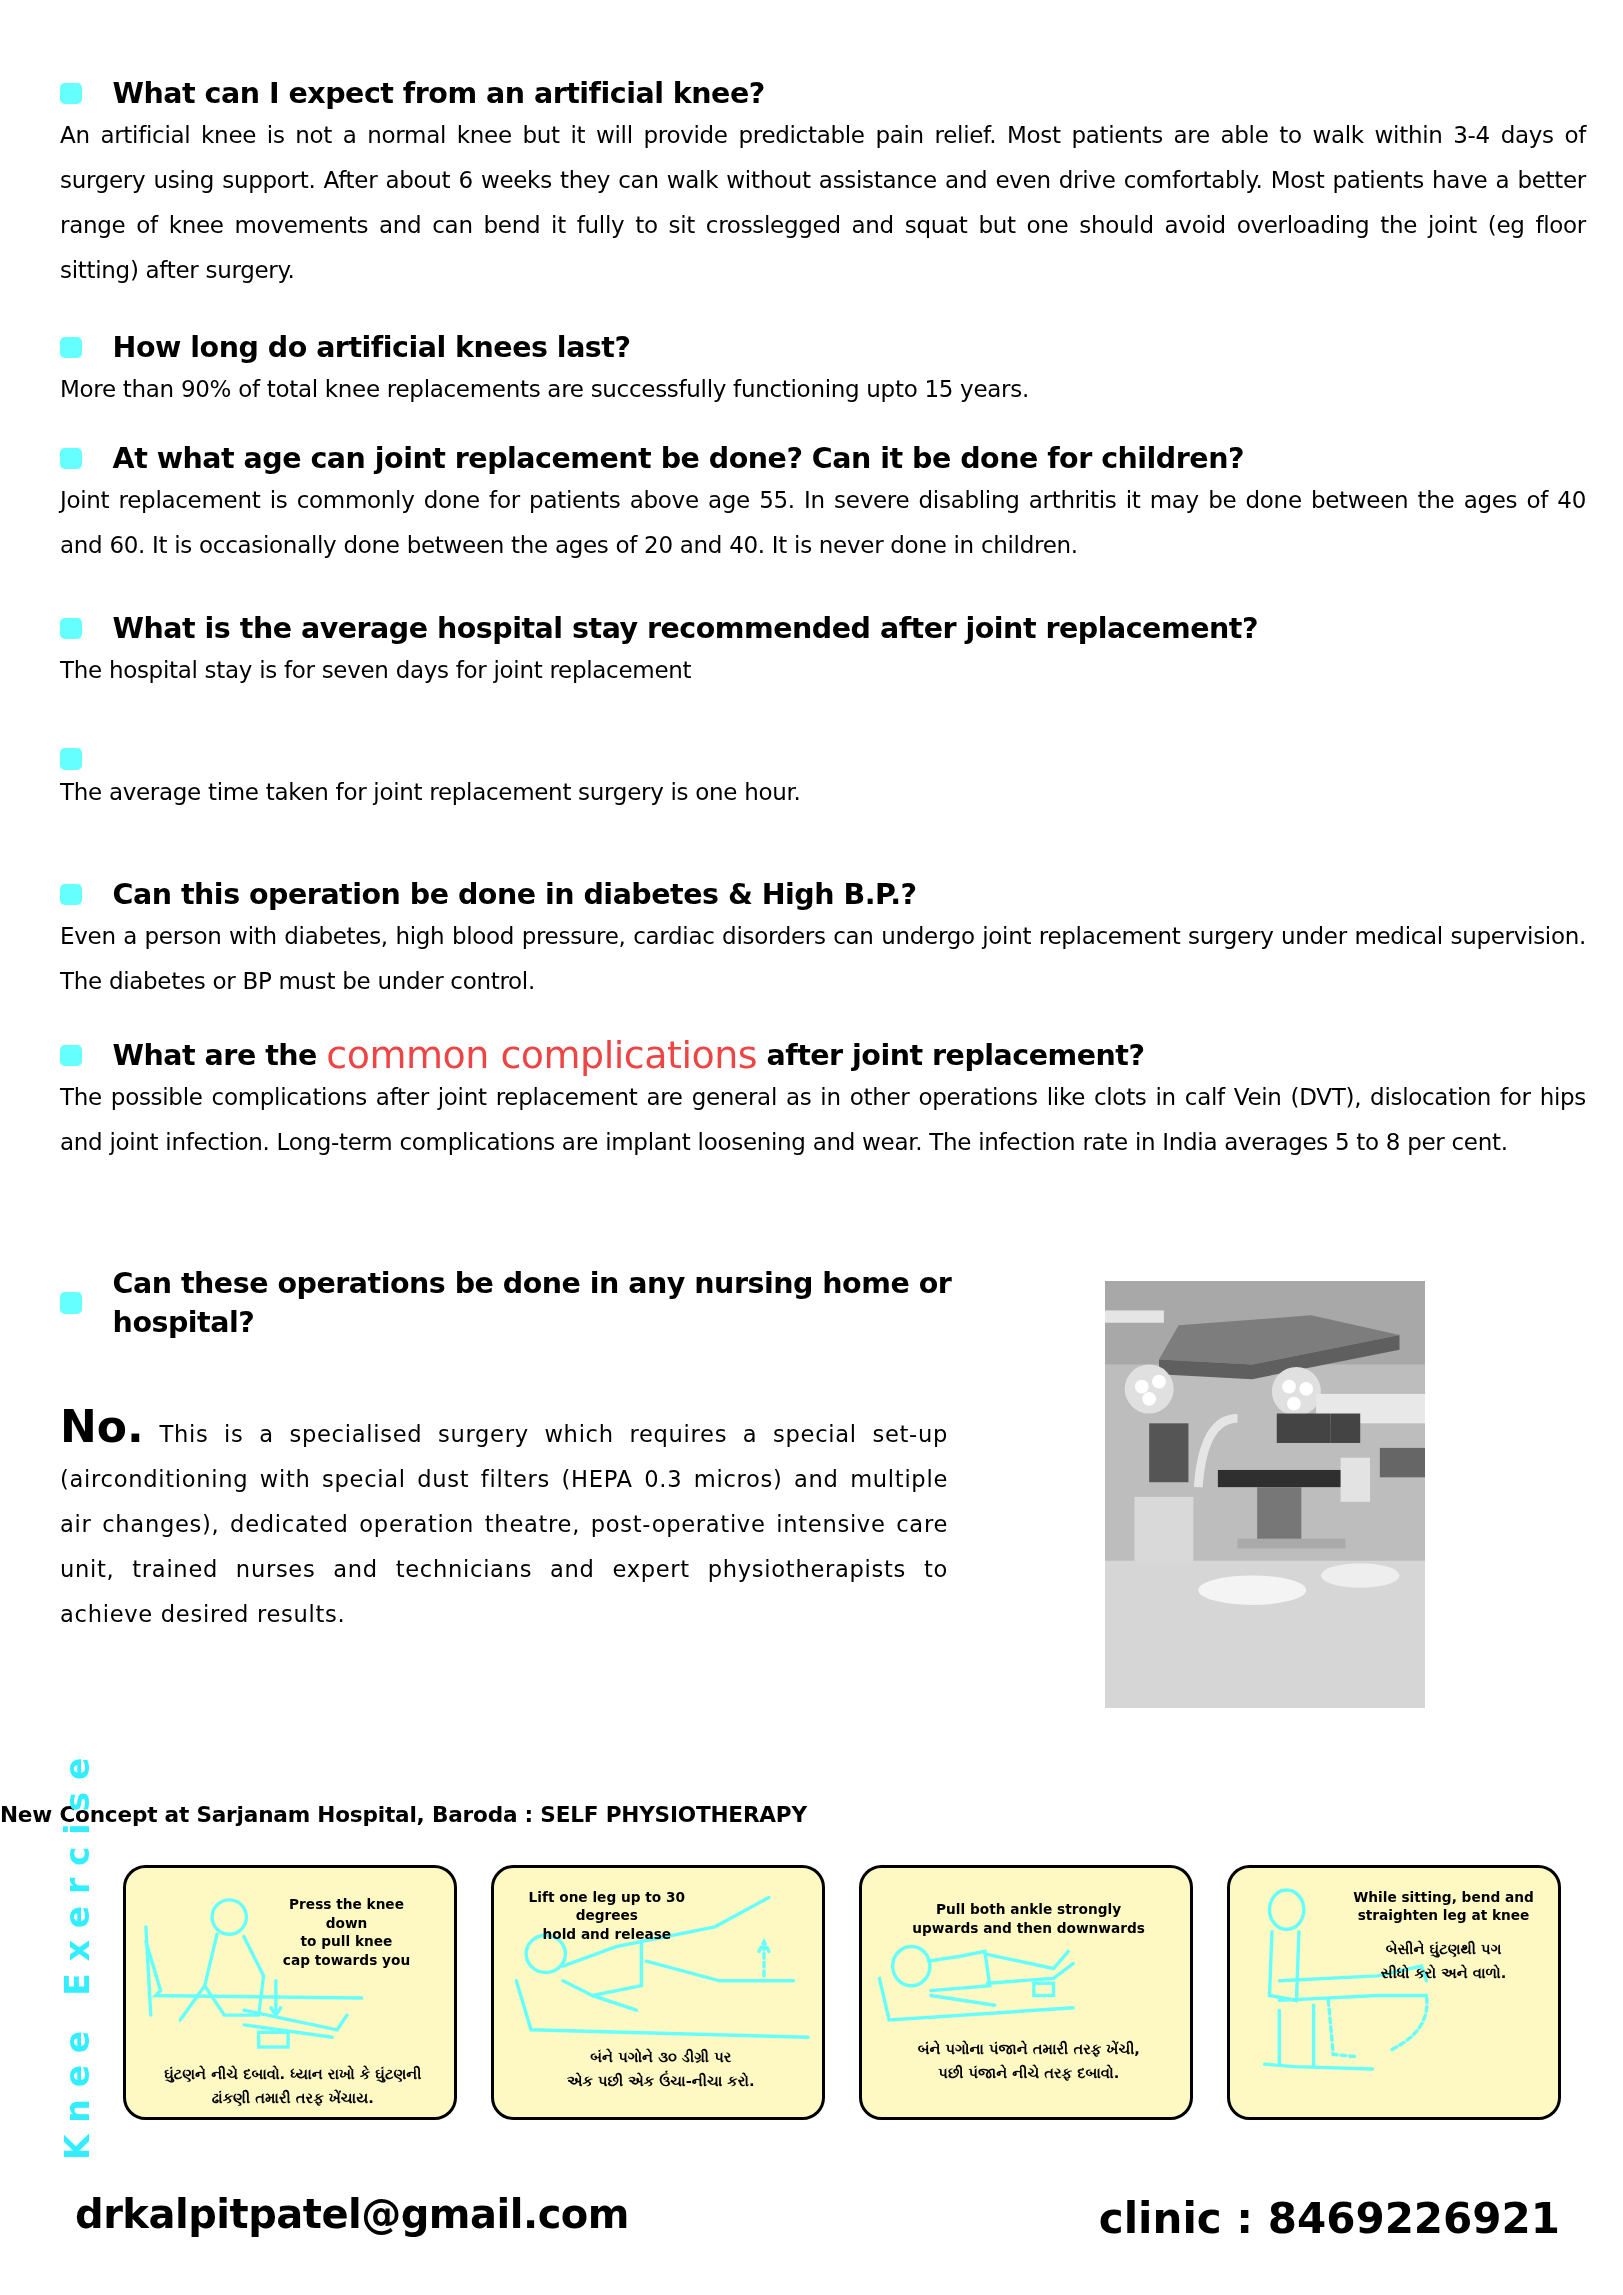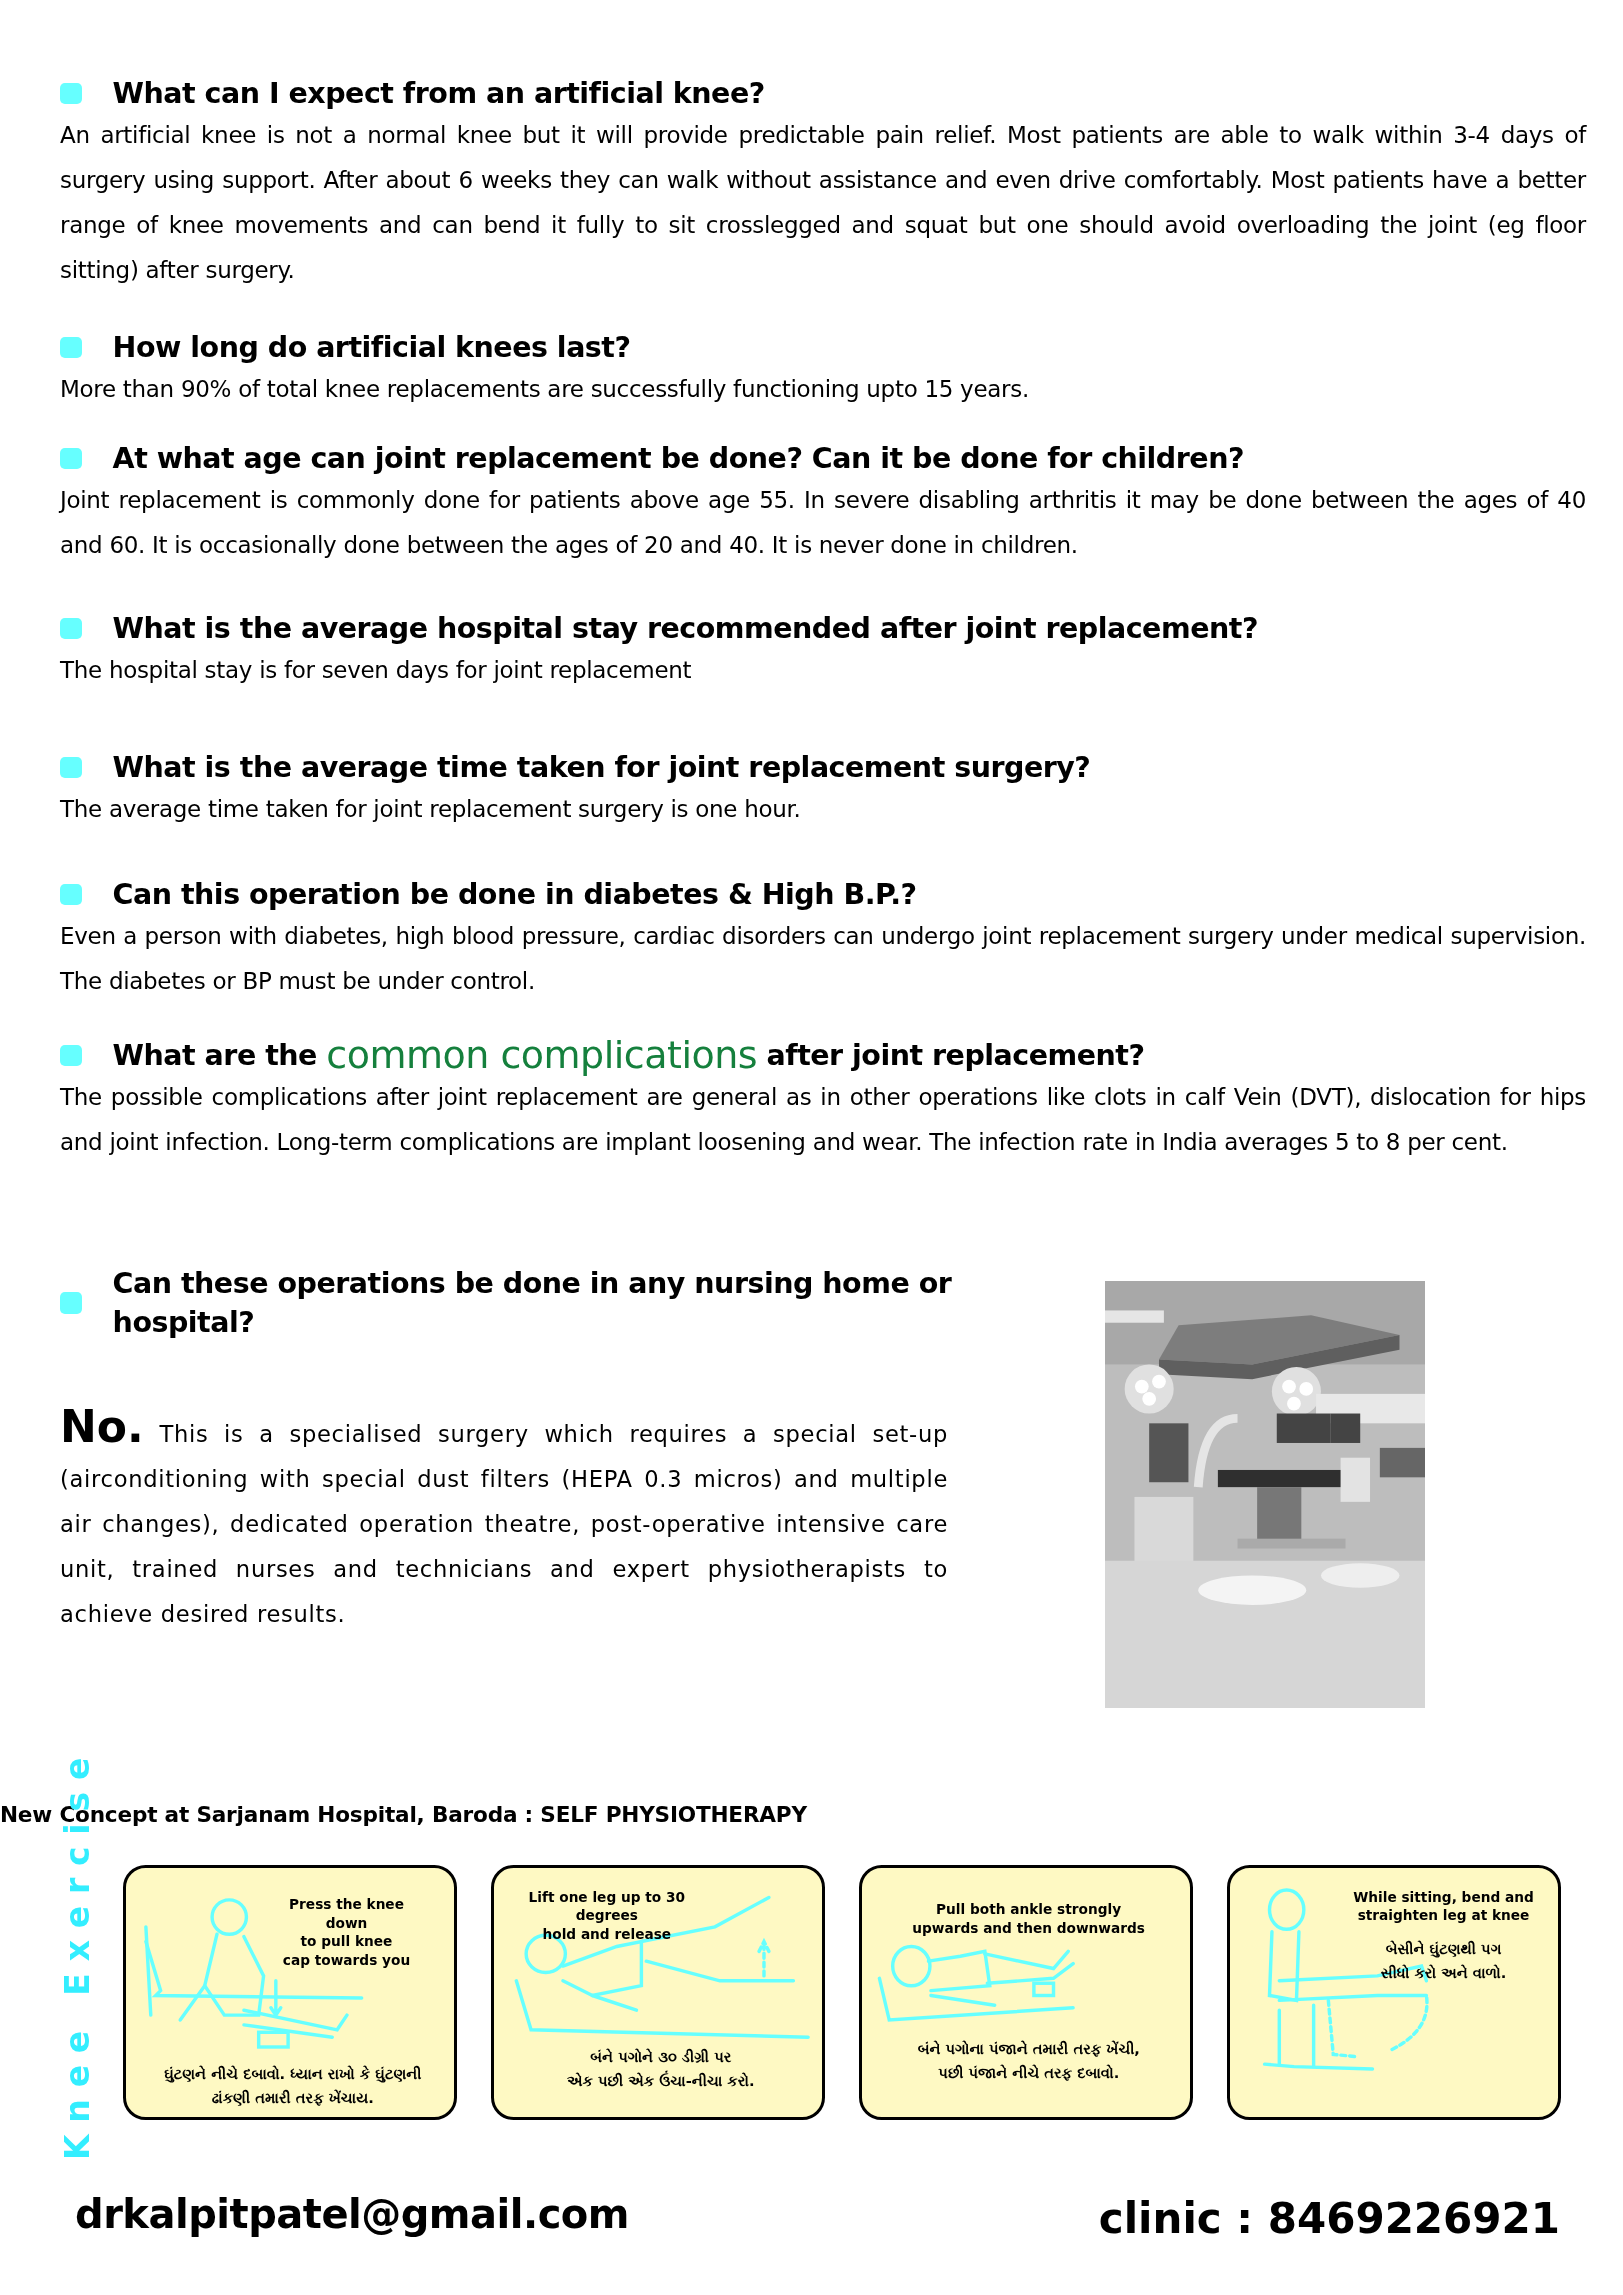--- a/index.html
+++ b/index.html
@@ -3,21 +3,21 @@
 <meta charset="utf-8">
 <style>
   * { box-sizing: border-box; margin: 0; padding: 0; }
   html, body { width: 1623px; height: 2295px; background: #ffffff; overflow: hidden; }
   body { position: relative; font-family: "DejaVu Sans", sans-serif; color: #000; }
 
   .qa { position: absolute; left: 60px; width: 1526px; }
   .q { display: flex; align-items: center; font-weight: bold; font-size: 28.5px; line-height: 39px; letter-spacing: -0.5px; }
   .bullet { width: 21.6px; height: 21.6px; background: #66ffff; border-radius: 4.9px; margin-right: 31px; flex: none; }
   .a { font-size: 23px; line-height: 45px; text-align: justify; letter-spacing: -0.3px; }
-  .accent { color: #15803d; font-size: 38px; font-weight: normal; letter-spacing: -0.5px; }
+  .accent { color: #ef4444; font-size: 38px; font-weight: normal; letter-spacing: -0.5px; }
 
   .no-block { position: absolute; left: 60px; top: 1404px; width: 888px; font-size: 22.6px; line-height: 45px; text-align: justify; letter-spacing: 0.7px; }
   .no-big { font-size: 44px; font-weight: bold; letter-spacing: 0; }
 
   .photo { position: absolute; left: 1105px; top: 1281px; width: 320px; height: 427px; overflow: hidden;
            background: linear-gradient(180deg, #9a9a9a 0%, #c8c8c8 20%, #b8b8b8 45%, #d9d9d9 70%, #cfcfcf 100%); }
 
   .subtitle { position: absolute; left: 0; width: 1623px; top: 1802px; text-align: left; font-weight: bold; font-size: 21.6px; letter-spacing: -0.2px; }
   .side-label { position: absolute; left: 58px; top: 2160px; transform: rotate(-90deg); transform-origin: left top; color: #33eeff;
                 font-weight: bold; font-size: 33px; letter-spacing: 11.8px; white-space: nowrap; }
@@ -61,21 +61,20 @@
   <div class="q">
     <span class="bullet"></span>
     <span>What is the average hospital stay recommended after joint replacement?</span>
   </div>
   <div class="a">The hospital stay is for seven days for joint replacement</div>
 </div>
 
 <div class="qa" style="top:748px;">
   <div class="q">
     <span class="bullet"></span>
-    <span>What is the average time taken  for joint replacement surgery?</span>
   </div>
   <div class="a">The average time taken for joint replacement surgery is one hour.</div>
 </div>
 
 <div class="qa" style="top:875px;">
   <div class="q">
     <span class="bullet"></span>
     <span>Can this operation be done in diabetes &amp; High B.P.?</span>
   </div>
   <div class="a">Even a person with diabetes, high blood pressure, cardiac disorders can undergo joint replacement surgery under medical supervision. The diabetes or BP must be under control.</div>

